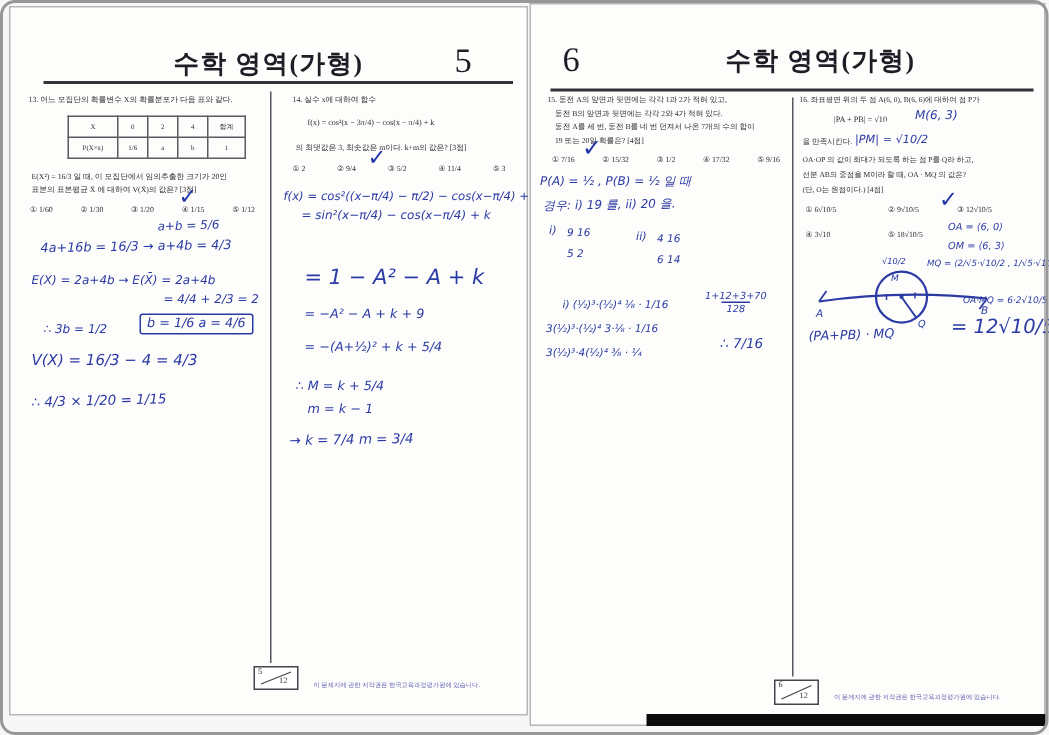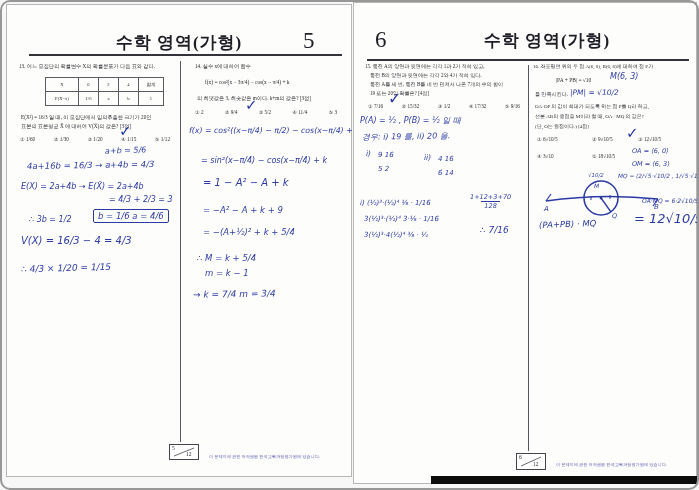--- a/index.html
+++ b/index.html
@@ -69,41 +69,41 @@
     <span>② 1/30</span>
     <span>③ 1/20</span>
     <span>④ 1/15</span>
     <span>⑤ 1/12</span>
   </div>
   <div class="check" style="left:112px;top:117px;font-size:15px">✓</div>
 
   <div class="hw" style="left:98px;top:141px;font-size:8px;transform:rotate(-2deg)">a+b = 5/6</div>
   <div class="hw" style="left:20px;top:155px;font-size:8.5px;transform:rotate(-1deg)">4a+16b = 16/3  →  a+4b = 4/3</div>
   <div class="hw" style="left:14px;top:177px;font-size:8px">E(X) = 2a+4b  →  E(X̄) = 2a+4b</div>
-  <div class="hw" style="left:102px;top:190px;font-size:8px">= 4/3 + 2/3 = 3</div>
+  <div class="hw" style="left:102px;top:190px;font-size:8px">= 4/4 + 2/3 = 2</div>
   <div class="hw" style="left:22px;top:210px;font-size:8px">∴ 3b = 1/2</div>
   <div class="hw boxed" style="left:86px;top:204px;font-size:8.5px">b = 1/6   a = 4/6</div>
   <div class="hw" style="left:14px;top:230px;font-size:10px">V(X) = 16/3 − 4 = 4/3</div>
   <div class="hw" style="left:14px;top:258px;font-size:9px;transform:rotate(-1.5deg)">∴ 4/3 × 1/20 = 1/15</div>
 
   <div class="print" style="left:188px;top:58px;font-size:5.2px">14. 실수 x에 대하여 함수</div>
   <div class="print" style="left:198px;top:74px;font-size:5.4px">f(x) = cos²(x − 3π/4) − cos(x − π/4) + k</div>
   <div class="print" style="left:190px;top:90px;font-size:5.2px">의 최댓값은 3, 최솟값은 m이다. k+m의 값은? [3점]</div>
   <div class="choices" style="left:188px;top:104px;width:142px;font-size:5.2px">
     <span>① 2</span>
     <span>② 9/4</span>
     <span>③ 5/2</span>
     <span>④ 11/4</span>
     <span>⑤ 3</span>
   </div>
   <div class="check" style="left:238px;top:91px;font-size:15px">✓</div>
 
   <div class="hw" style="left:182px;top:121px;font-size:7.8px">f(x) = cos²((x−π/4) − π/2) − cos(x−π/4) + k</div>
-  <div class="hw" style="left:194px;top:151px;font-size:8px">= sin²(x−π/4) − cos(x−π/4) + k</div>
-  <div class="hw" style="left:196px;top:172px;font-size:10px">= 1 − A² − A + k</div>
+  <div class="hw" style="left:194px;top:134px;font-size:8px">= sin²(x−π/4) − cos(x−π/4) + k</div>
+  <div class="hw" style="left:196px;top:172px;font-size:14px">= 1 − A² − A + k</div>
   <div class="hw" style="left:196px;top:200px;font-size:8.5px">= −A² − A + k + 9</div>
   <div class="hw" style="left:196px;top:222px;font-size:8.5px">= −(A+½)² + k + 5/4</div>
   <div class="hw" style="left:190px;top:248px;font-size:8.5px">∴ M = k + 5/4</div>
   <div class="hw" style="left:198px;top:263px;font-size:8.5px">m = k − 1</div>
   <div class="hw" style="left:186px;top:284px;font-size:9px;transform:rotate(-1deg)">→ k = 7/4    m = 3/4</div>
 
   <div class="pagebox" style="left:162px;top:439px;width:28px;height:14px">
     <svg width="28" height="14" style="left:0;top:0">
         <line x1="4" y1="11" x2="24" y2="3" stroke="#44444c" stroke-width="0.8"></line>
       </svg>
@@ -133,21 +133,21 @@
   <div class="check" style="left:34px;top:86px;font-size:16px">✓</div>
 
   <div class="hw" style="left:6px;top:112px;font-size:8px">P(A) = ½ ,  P(B) = ½  일 때</div>
   <div class="hw" style="left:8px;top:128px;font-size:8px;transform:rotate(-1deg)">경우:  i) 19 를,  ii) 20 을.</div>
   <div class="hw" style="left:12px;top:146px;font-size:7.5px">i)</div>
   <div class="hw" style="left:24px;top:148px;font-size:7px">9   16</div>
   <div class="hw" style="left:24px;top:162px;font-size:7px">5   2</div>
   <div class="hw" style="left:70px;top:150px;font-size:7.5px">ii)</div>
   <div class="hw" style="left:84px;top:152px;font-size:7px">4   16</div>
   <div class="hw" style="left:84px;top:166px;font-size:7px">6   14</div>
-  <div class="hw" style="left:6px;top:196px;font-size:7px">i) (½)³·(½)⁴      ⅛ · 1/16</div>
+  <div class="hw" style="left:21px;top:196px;font-size:7px">i) (½)³·(½)⁴      ⅛ · 1/16</div>
   <div class="hw" style="left:10px;top:212px;font-size:7px">3(½)³·(½)⁴     3·⅛ · 1/16</div>
   <div class="hw" style="left:10px;top:228px;font-size:7px">3(½)³·4(½)⁴    ⅜ · ¼</div>
   <div class="frac2" style="left:116px;top:190px;font-size:6.5px">
     <span class="num">1+12+3+70</span>
     <span class="den">128</span>
   </div>
   <div class="hw" style="left:126px;top:222px;font-size:9px">∴ 7/16</div>
 
   <div class="print" style="left:179px;top:60px;font-size:5px">16. 좌표평면 위의 두 점 A(6, 0), B(6, 6)에 대하여 점 P가</div>
   <div class="print" style="left:202px;top:74px;font-size:5.5px">|PA + PB| = √10</div>

